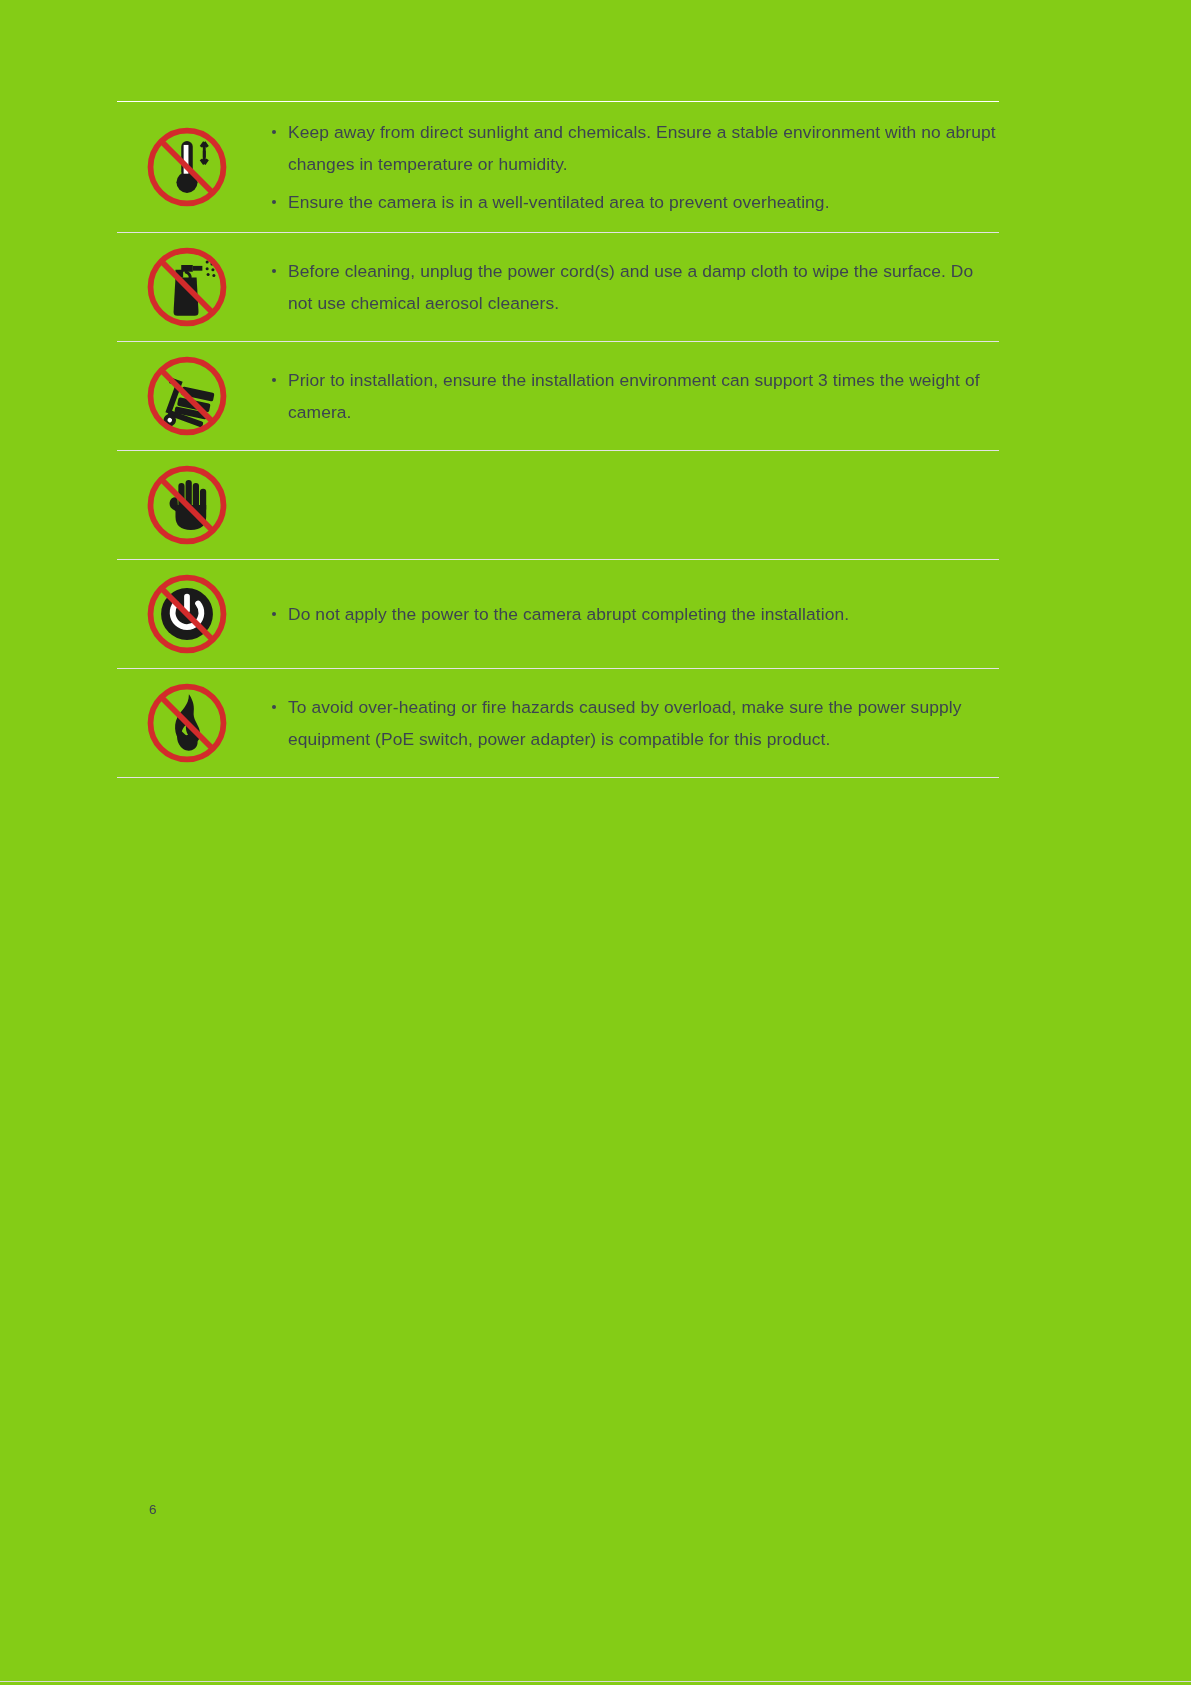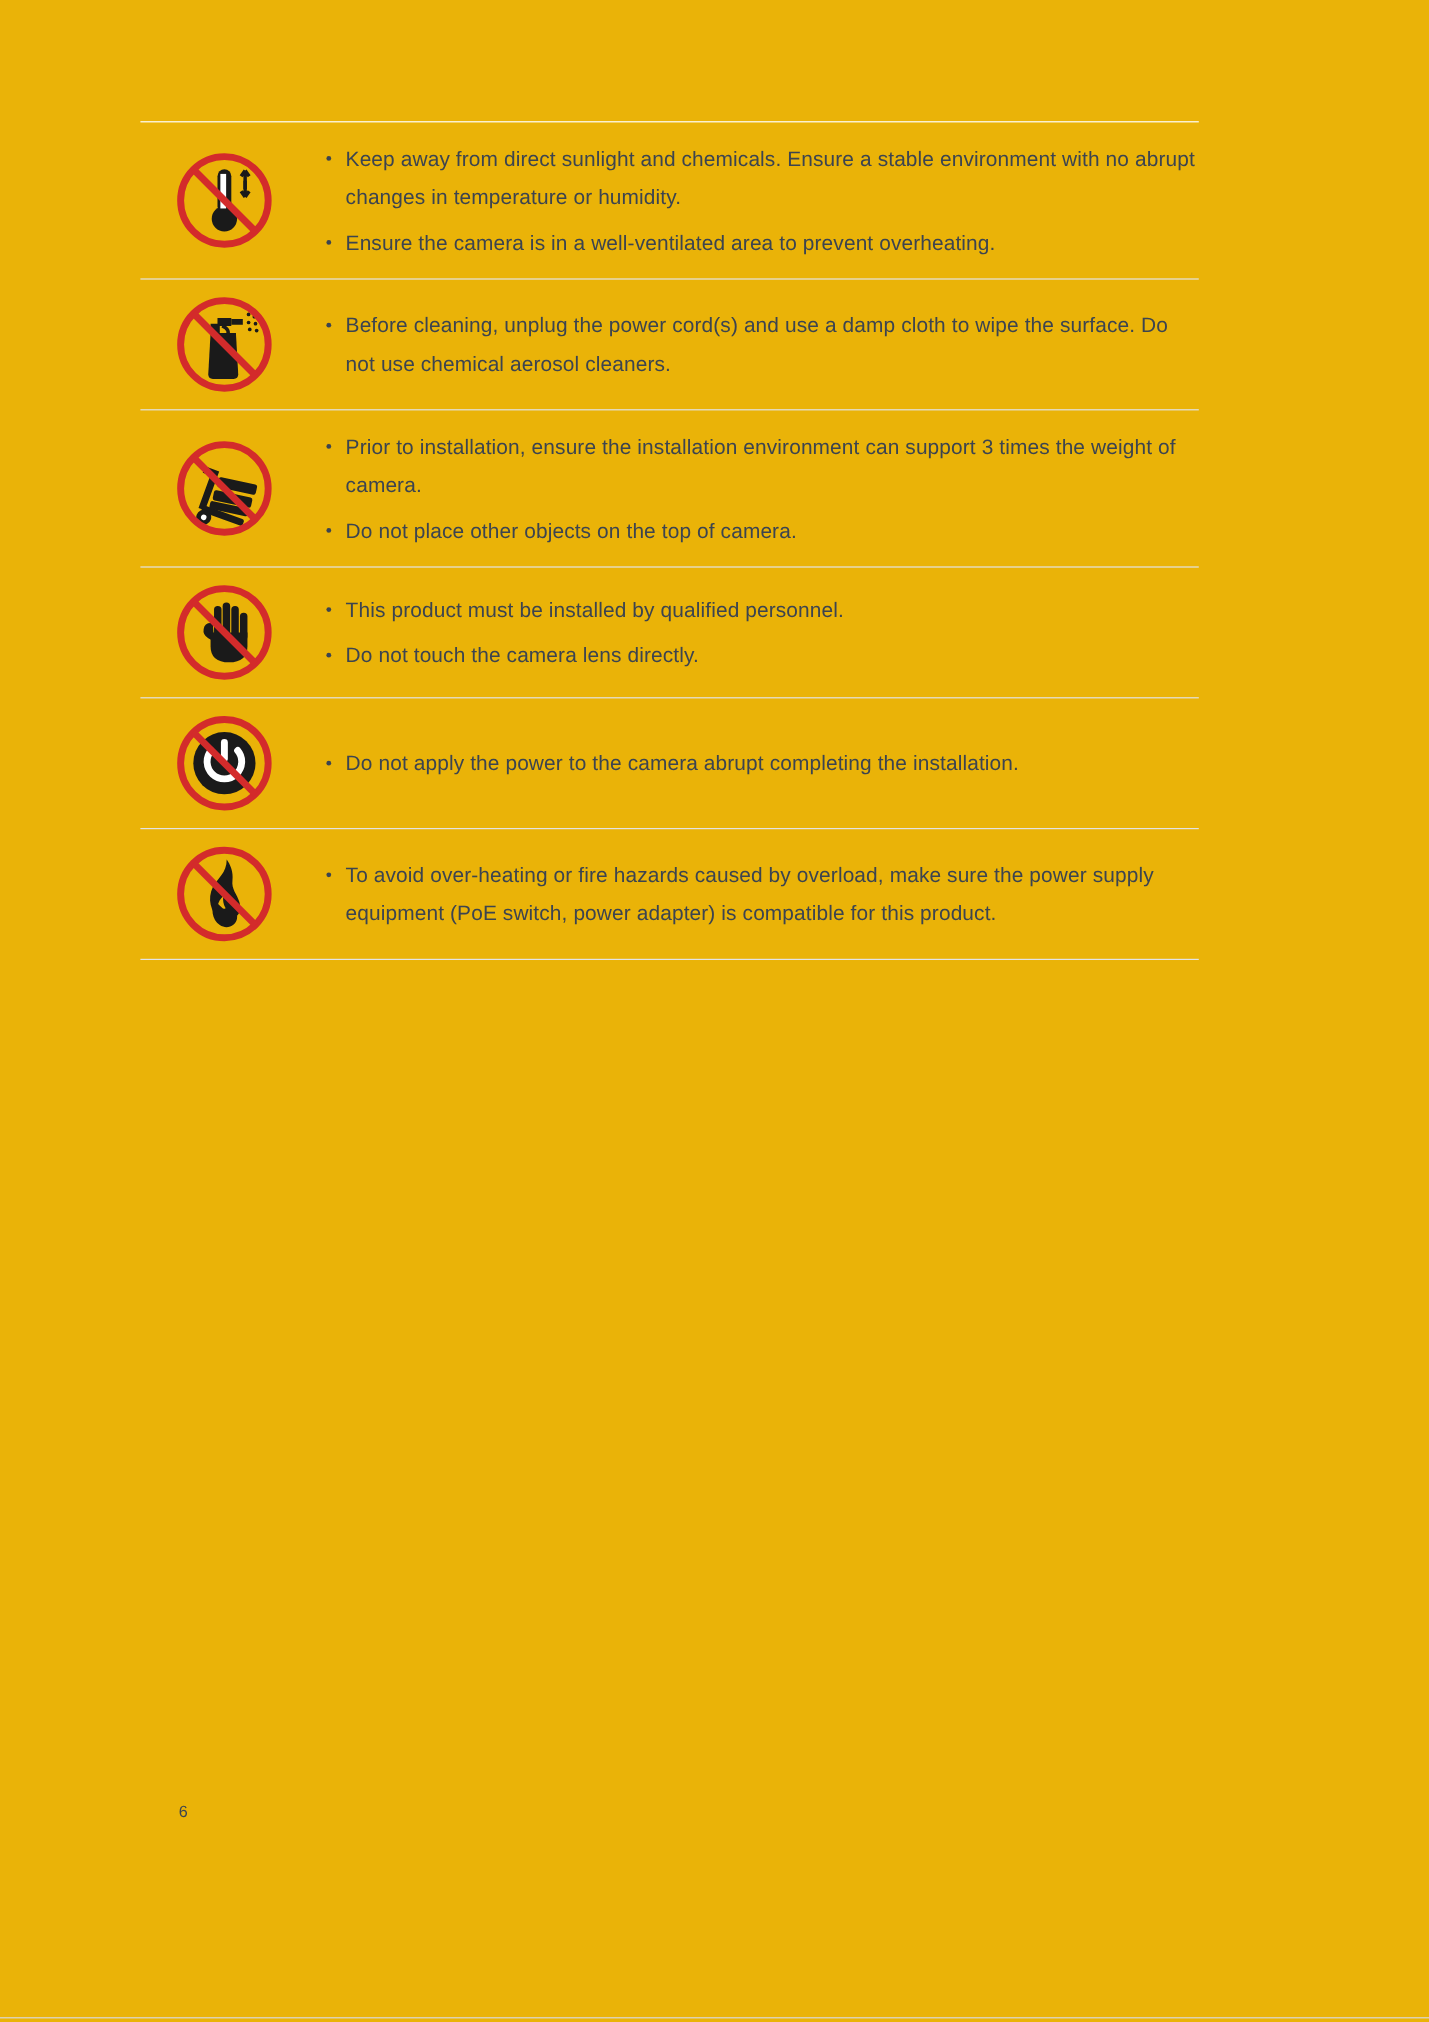--- a/index.html
+++ b/index.html
@@ -14,21 +14,21 @@
     font-family: "Liberation Sans", sans-serif;
     color: #3c4450;
     overflow: hidden;
   }
 
   .page {
     position: absolute;
     left: 0; top: 0;
     width: 1191px;
     height: 1685px;
-    background: #eab308;
+    background: #84cc16;
   }
 
   .safety-table {
     position: absolute;
     left: 117px;
     top: 101px;
     width: 882px;
     border-collapse: collapse;
   }
 
@@ -177,46 +177,39 @@
               <circle cx="40" cy="80" r="2.4" fill="#ffffff"></circle>
             </g>
             <circle cx="50" cy="50" r="38" fill="none" stroke="#d32b2b" stroke-width="6"></circle>
             <line x1="23" y1="23" x2="77" y2="77" stroke="#d32b2b" stroke-width="6"></line>
           </g>
         </svg>
       </div>
       <div class="text-cell">
         <ul class="bullets">
           <li>Prior to installation, ensure the installation environment can support 3 times the weight of camera.</li>
-          <li>Do not place other objects on the top of camera.</li>
         </ul>
       </div>
     </div>
 
     <div class="safety-row">
       <div class="icon-cell">
         <svg class="prohibit-icon" width="96" height="96" viewBox="0 0 100 100">
           <g>
             <rect x="41" y="27" width="6.5" height="30" rx="3.2" fill="#1a1a1a"></rect>
             <rect x="48.5" y="24" width="6.5" height="33" rx="3.2" fill="#1a1a1a"></rect>
             <rect x="56" y="27" width="6.5" height="30" rx="3.2" fill="#1a1a1a"></rect>
             <rect x="63.5" y="33" width="6.5" height="24" rx="3.2" fill="#1a1a1a"></rect>
             <path d="M40 42 Q33 41 32 47 Q31 52 36 55 L41 58 Z" fill="#1a1a1a"></path>
             <path d="M38 50 L70 50 L70 62 Q70 76 54 76 Q38 76 38 62 Z" fill="#1a1a1a"></path>
             <circle cx="50" cy="50" r="38" fill="none" stroke="#d32b2b" stroke-width="6"></circle>
             <line x1="23" y1="23" x2="77" y2="77" stroke="#d32b2b" stroke-width="6"></line>
           </g>
         </svg>
       </div>
-      <div class="text-cell">
-        <ul class="bullets">
-          <li>This product must be installed by qualified personnel.</li>
-          <li>Do not touch the camera lens directly.</li>
-        </ul>
-      </div>
     </div>
 
     <div class="safety-row">
       <div class="icon-cell">
         <svg class="prohibit-icon" width="96" height="96" viewBox="0 0 100 100">
           <g>
             <circle cx="50" cy="50" r="27" fill="#1a1a1a"></circle>
             <path d="M38.5 39 A 15 15 0 1 0 61.5 39" stroke="#ffffff" stroke-width="6" fill="none" stroke-linecap="round"></path>
             <rect x="47" y="29" width="6" height="20" rx="3" fill="#ffffff"></rect>
             <circle cx="50" cy="50" r="38" fill="none" stroke="#d32b2b" stroke-width="6"></circle>

